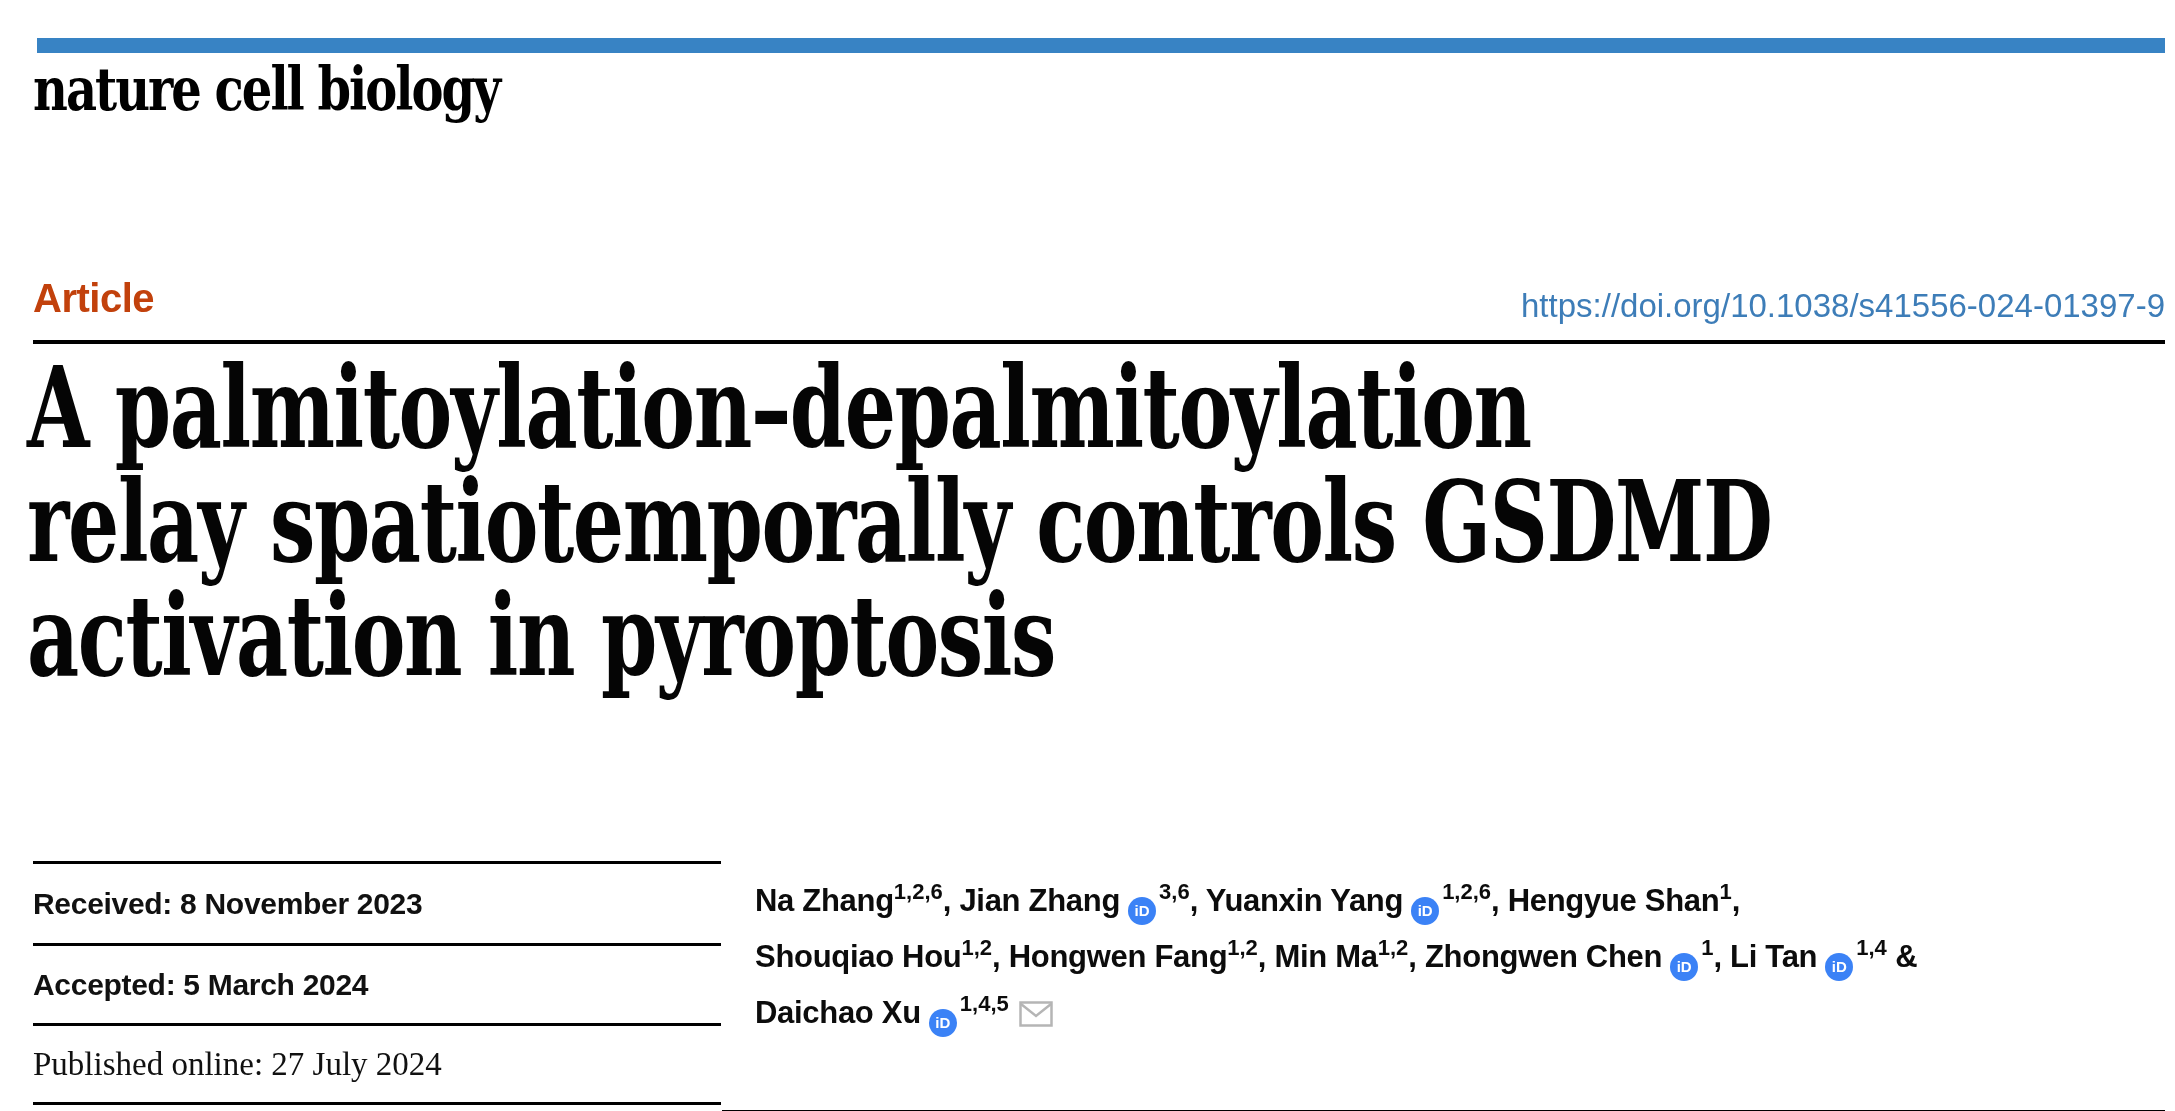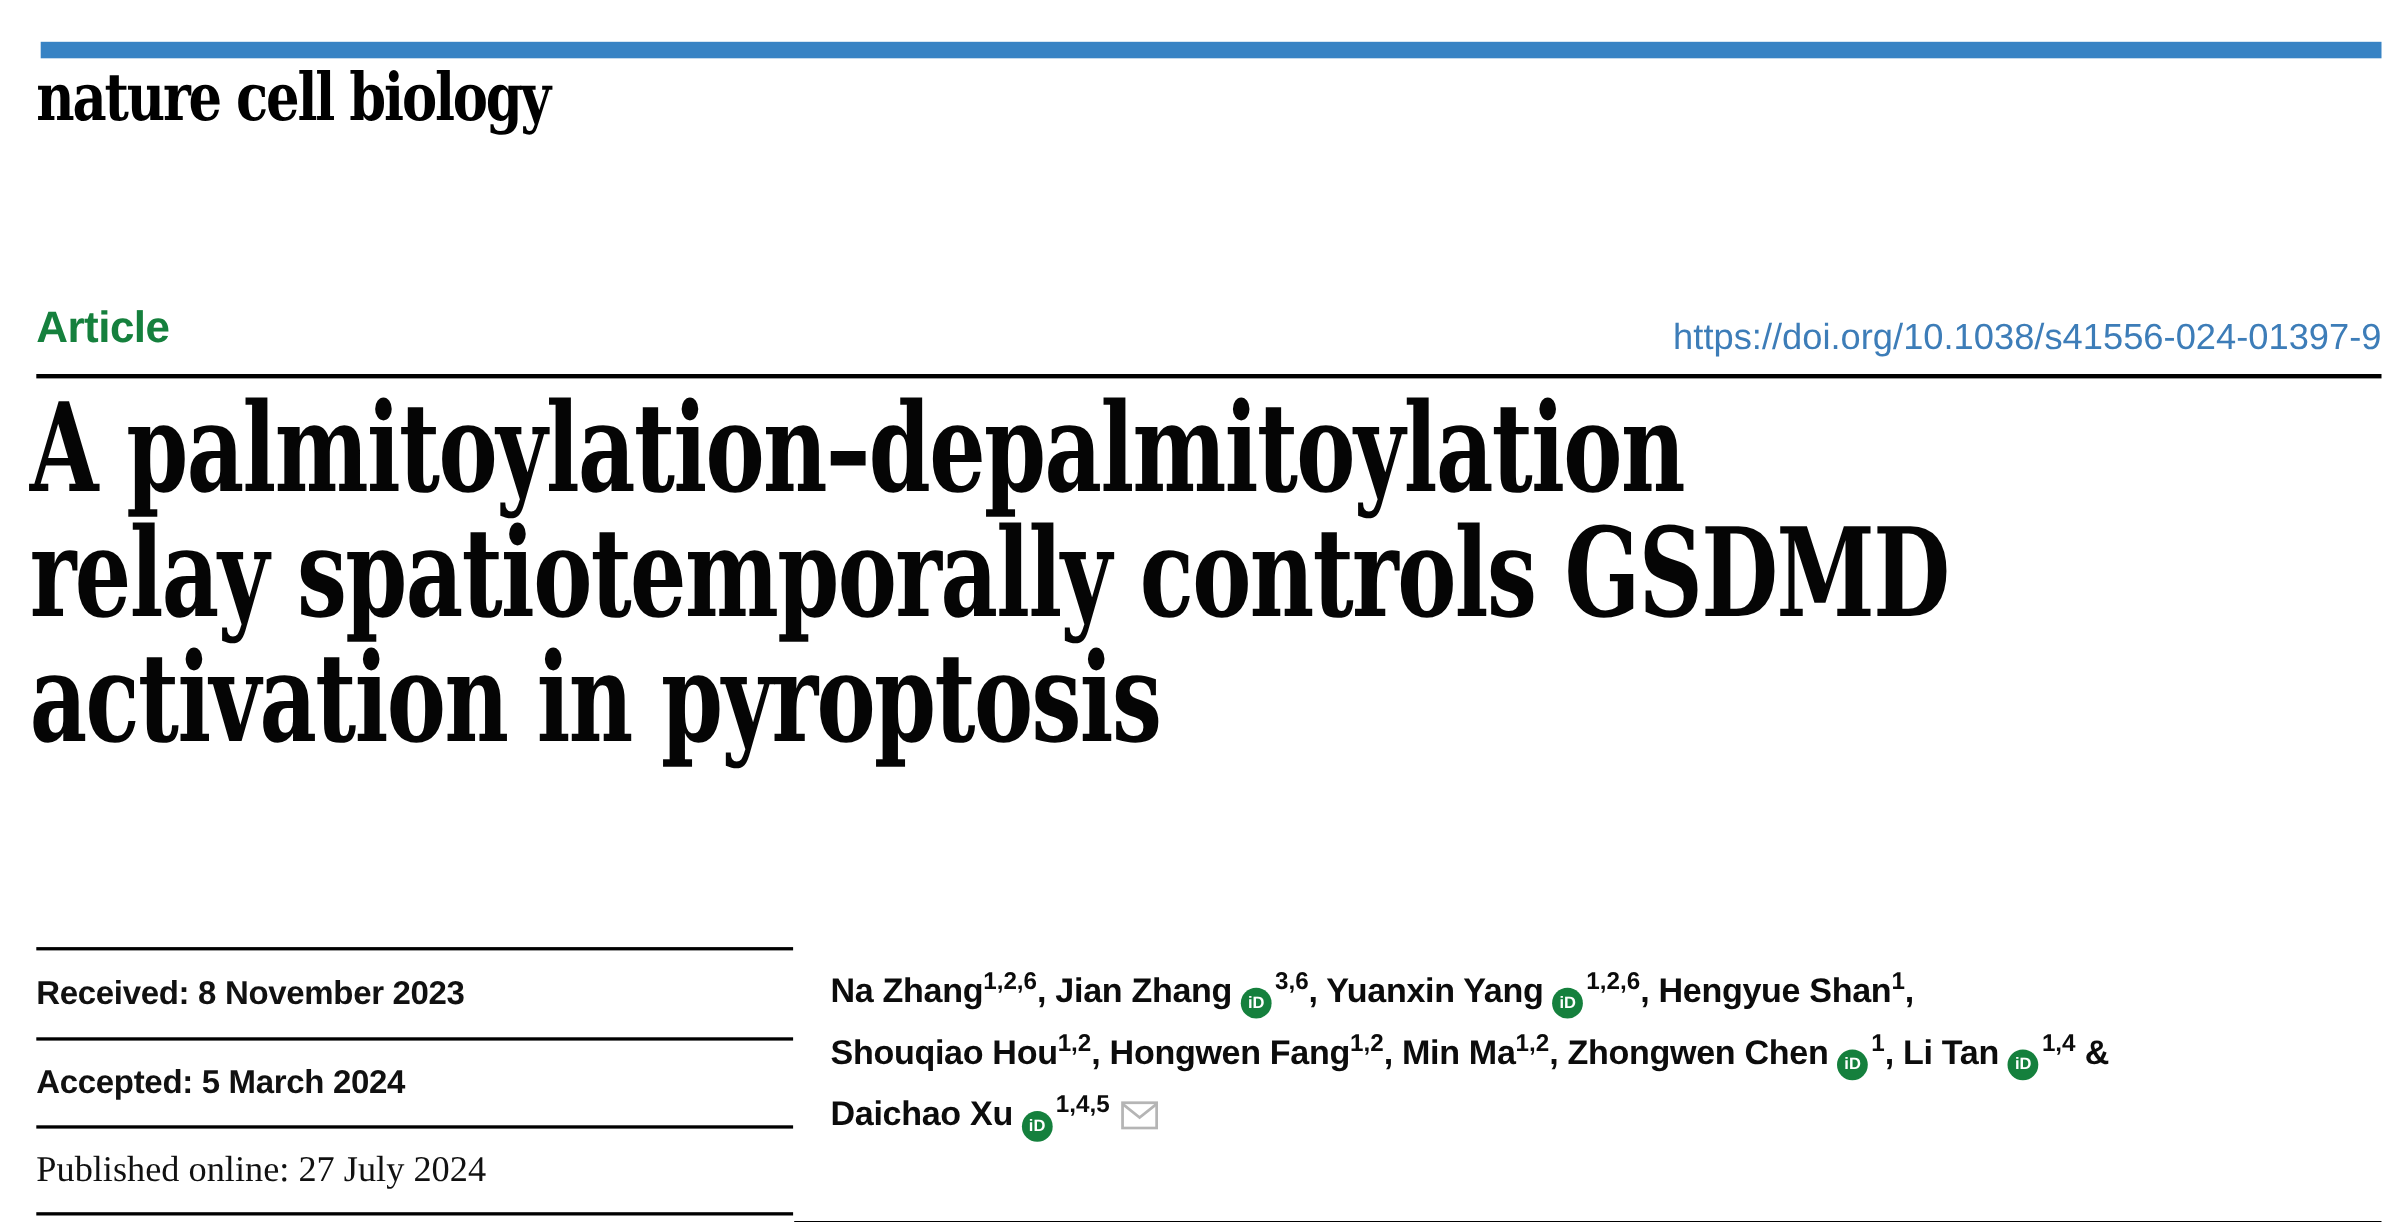--- a/index.html
+++ b/index.html
@@ -28,21 +28,21 @@
     transform: scaleX(0.80);
     transform-origin: left top;
     white-space: nowrap;
   }
 
   
   .article-label {
     position: absolute; left: 33px; top: 266px;
     font-size: 40px; font-weight: 700;
     letter-spacing: -0.5px;
-    color: #15803d;
+    color: #c2410c;
   }
   .doi-link {
     position: absolute; right: 10px; top: 277px;
     font-size: 33px; font-weight: 400;
     color: #3d7db8;
     text-decoration: none;
     white-space: nowrap;
   }
   .header-rule {
     position: absolute; left: 33px; top: 330px;
@@ -101,21 +101,21 @@
   }
   .authors-panel .sup {
     font-size: 22px;
     position: relative; top: -12px;
     letter-spacing: 0;
   }
   .orcid {
     display: inline-block;
     width: 28px; height: 28px;
     margin: 0 3px 0 8px;
-    background: #15803d;
+    background: #3b82f6;
     color: #fff;
     border-radius: 50%;
     font-size: 15px; font-weight: 700;
     line-height: 28px;
     text-align: center;
     vertical-align: -5px;
     letter-spacing: 0;
   }
   .email-icon {
     display: inline-block;

